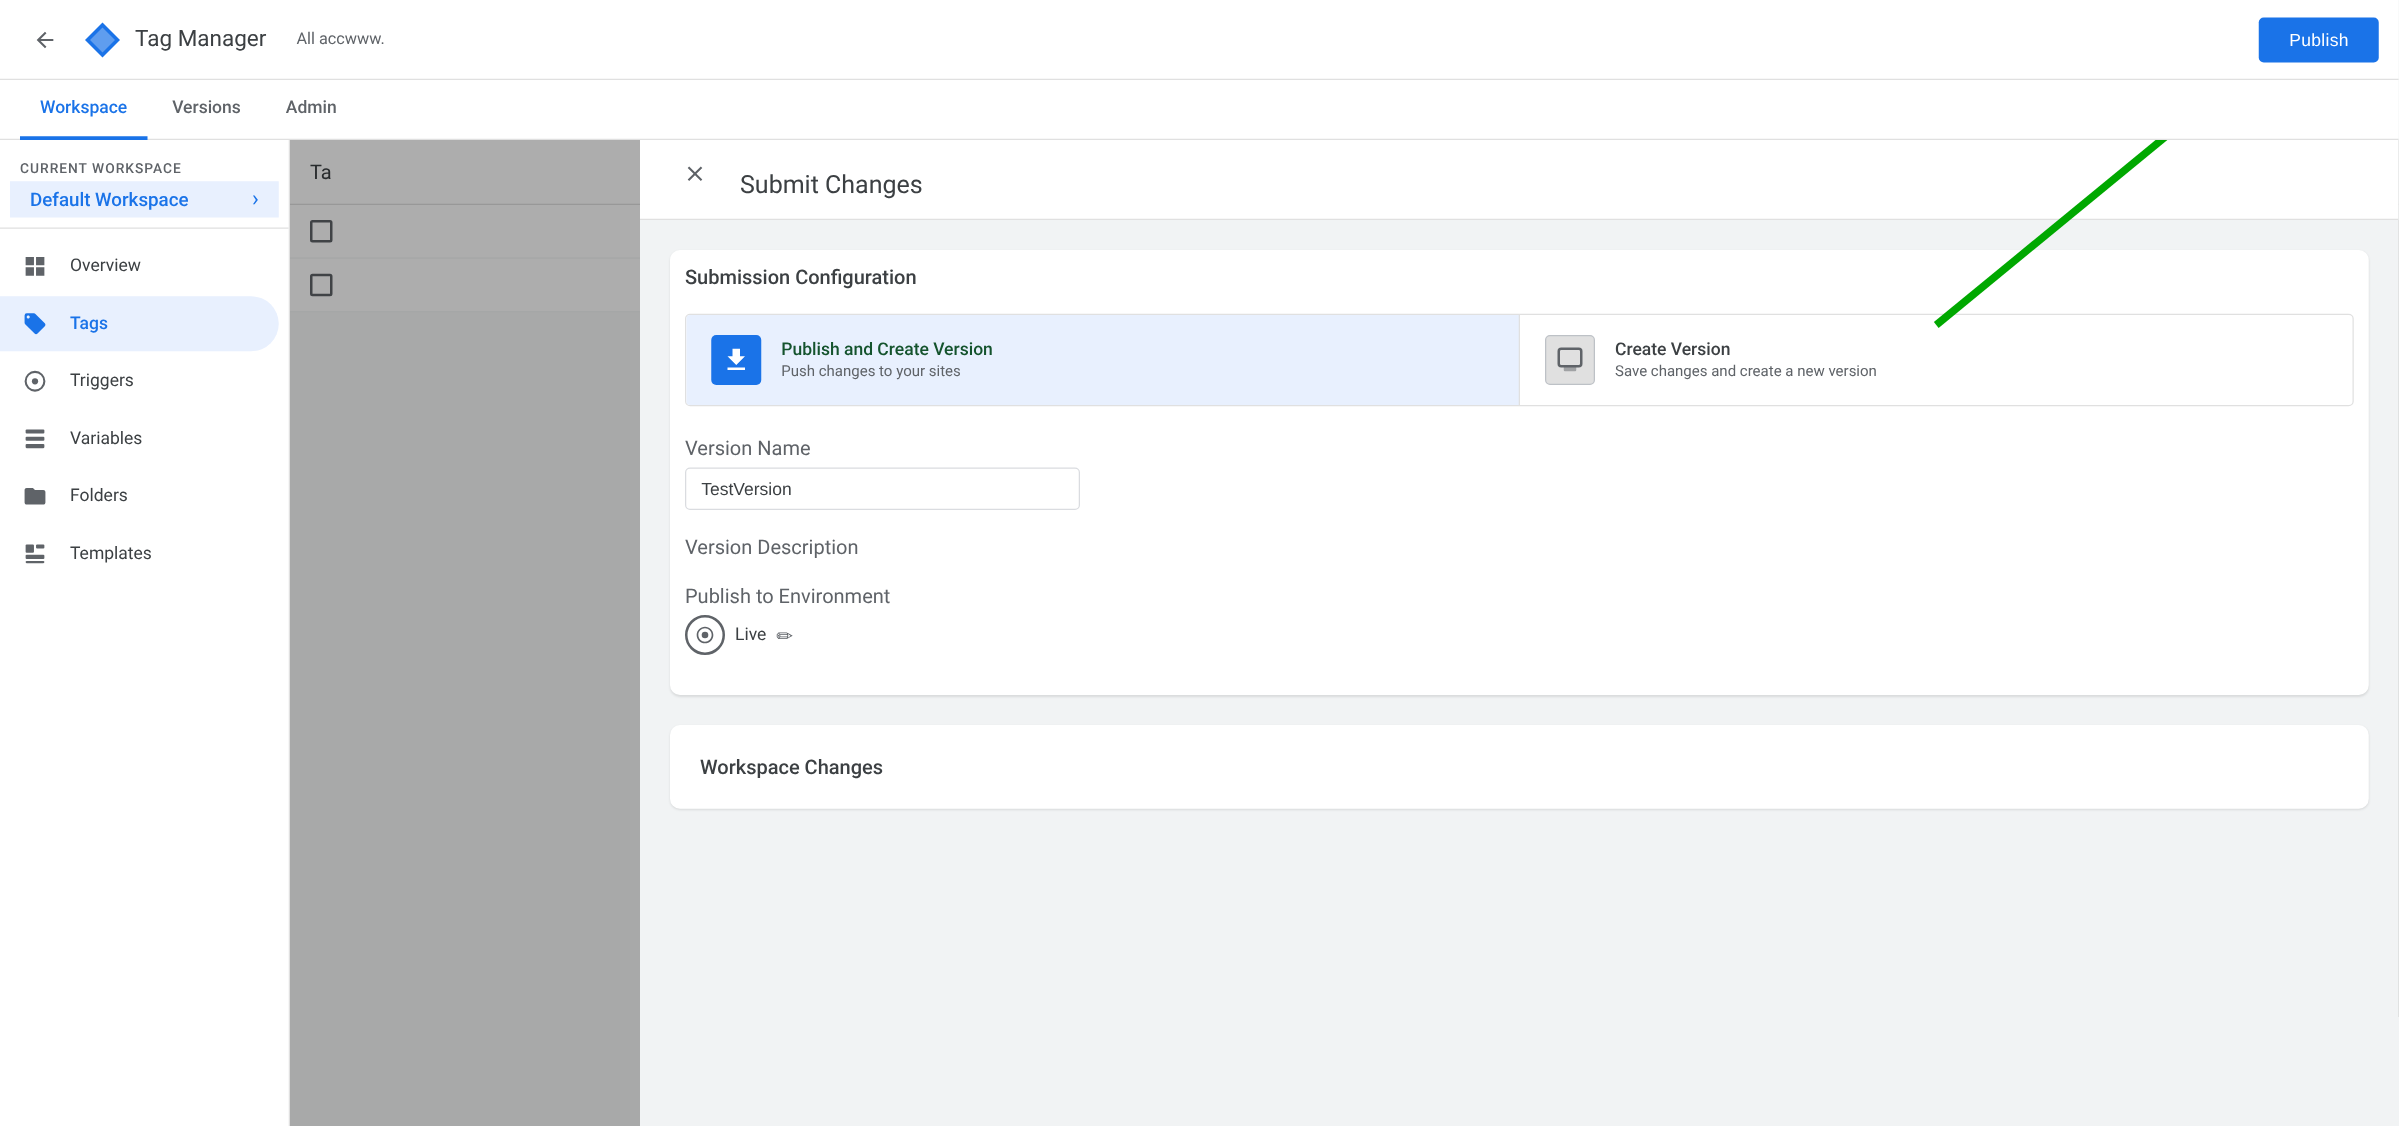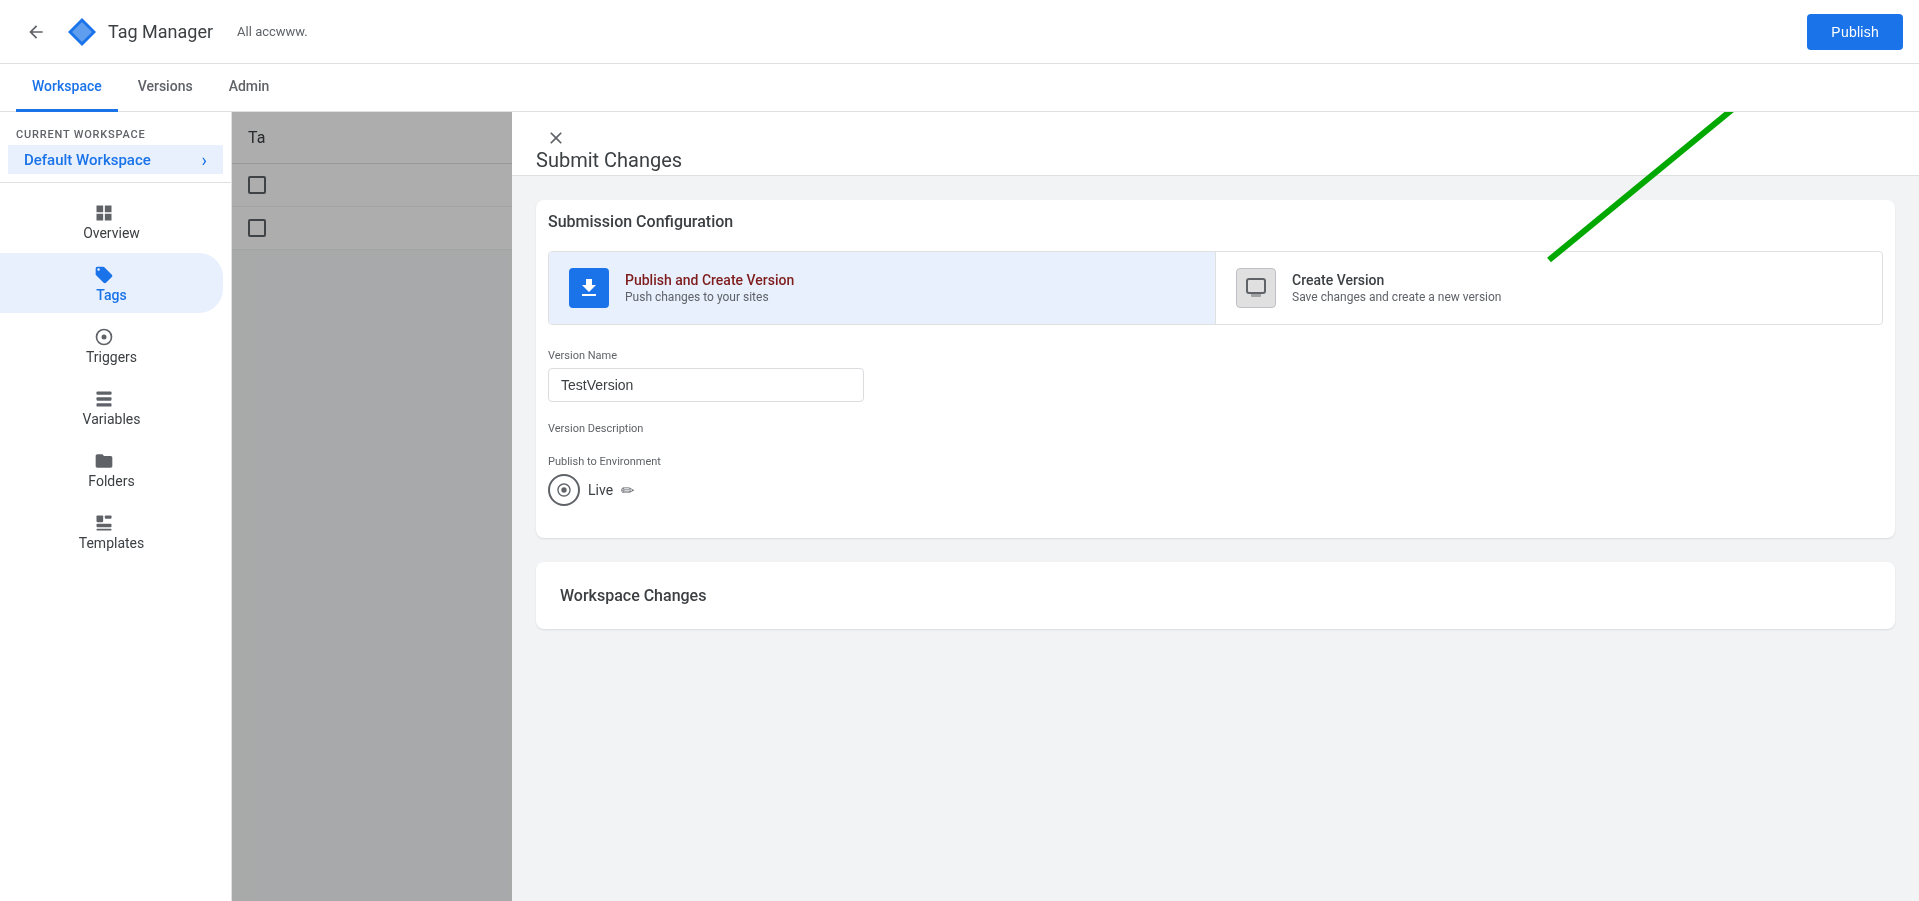--- a/index.html
+++ b/index.html
@@ -65,21 +65,21 @@
       background: #e8f0fe;
     }
     .workspace-name { font-size: 15px; color: #1a73e8; font-weight: 500; }
     .chevron-right { color: #1a73e8; font-size: 18px; }
 
     .sidebar-divider { height: 1px; background: #e0e0e0; margin: 8px 0; }
 
     .sidebar-item {
       display: flex; align-items: center; padding: 10px 16px;
       cursor: pointer; border-radius: 0 24px 24px 0; margin: 2px 8px 2px 0;
-      font-size: 14px; color: #3c4043; flex-direction: column;
+      font-size: 14px; color: #3c4043;
     }
     .sidebar-item.active { background: #e8f0fe; color: #1a73e8; font-weight: 500; }
     .sidebar-item .icon { width: 24px; height: 24px; margin-right: 16px; display: flex; align-items: center; justify-content: center; flex-shrink: 0; }
 
     
     .content-area {
       flex: 1; position: relative; overflow: hidden;
       background: #f8f9fa;
     }
     .checkbox { width: 18px; height: 18px; border: 2px solid #5f6368; border-radius: 2px; margin-right: 8px; }
@@ -92,23 +92,23 @@
 
     
     .modal {
       position: absolute; top: 0; left: 280px; right: 0; bottom: 0;
       background: #f1f3f4; z-index: 101; display: flex; flex-direction: column;
       overflow-y: auto;
     }
 
     
     .modal-header {
-      display: flex; align-items: flex-start; padding: 16px 24px;
+      display: flex; align-items: flex-end; padding: 16px 24px;
       background: #fff; border-bottom: 1px solid #e0e0e0;
-      height: 64px; flex-shrink: 0; flex-direction: column;
+      height: 64px; flex-shrink: 0;
     }
     .modal-close {
       width: 40px; height: 40px; display: flex; align-items: center; justify-content: center;
       cursor: pointer; border-radius: 50%; border: none; background: none; margin-right: 16px;
       color: #5f6368; font-size: 20px;
     }
     .modal-title { font-size: 20px; color: #3c4043; font-weight: 400; }
 
     
     .modal-content { padding: 24px; flex: 1; }
@@ -127,26 +127,26 @@
       cursor: pointer; border: none; background: none; text-align: left;
     }
     .submission-option.active { background: #e8f0fe; }
     .submission-option:first-child { border-right: 1px solid #e0e0e0; }
     .option-icon {
       width: 40px; height: 40px; border-radius: 4px; display: flex; align-items: center;
       justify-content: center; margin-right: 16px; flex-shrink: 0;
     }
     .option-icon.blue { background: #1a73e8; }
     .option-icon.gray { background: #e0e0e0; border: 1px solid #bdc1c6; }
-    .option-text-title { font-size: 14px; font-weight: 500; color: #7f1d1d; margin-bottom: 2px; }
+    .option-text-title { font-size: 14px; font-weight: 500; color: #14532d; margin-bottom: 2px; }
     .option-text-title.gray { color: #3c4043; }
     .option-text-sub { font-size: 12px; color: #5f6368; }
 
     
-    .form-label { font-size: 11px; color: #5f6368; margin-bottom: 6px; display: block; }
+    .form-label { font-size: 16px; color: #5f6368; margin-bottom: 6px; display: block; }
     .form-input {
       width: 316px; padding: 8px 12px; border: 1px solid #dadce0; border-radius: 4px;
       font-size: 14px; color: #3c4043; outline: none;
     }
     .form-textarea {
       width: 100%; padding: 10px 12px; border: 1px solid #dadce0; border-radius: 4px;
       font-size: 14px; color: #3c4043; outline: none; resize: vertical; min-height: 200px;
     }
     .form-group { margin-bottom: 20px; }
     .env-item { display: flex; align-items: center; gap: 8px; }

